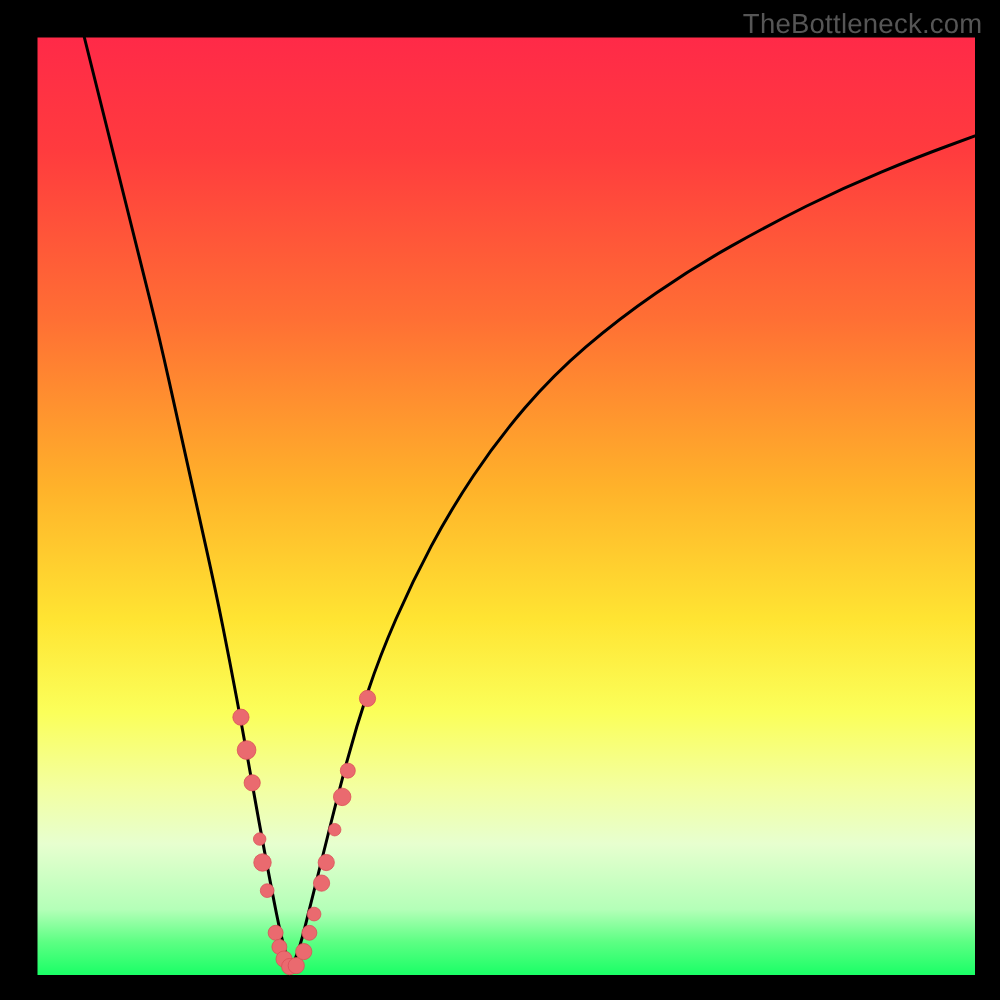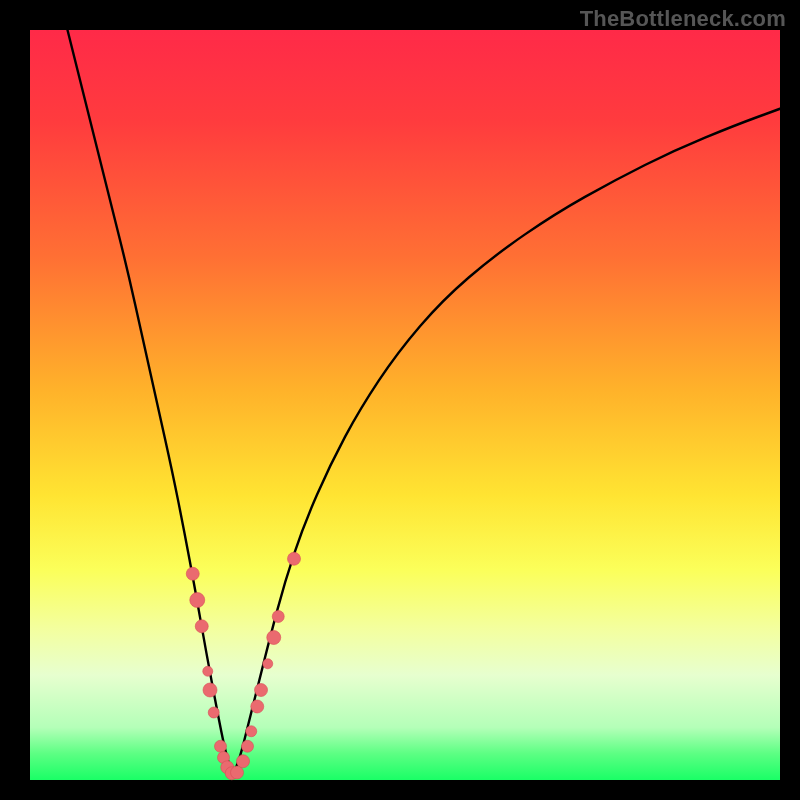--- a/index.html
+++ b/index.html
@@ -18,21 +18,21 @@
     width: 800px;
     height: 800px;
     background: #000;
   }
   .watermark {
     position: absolute;
     top: 6px;
     right: 14px;
     color: #565656;
     font-size: 22px;
-    font-weight: 700;
+    font-weight: 400;
     letter-spacing: 0.2px;
     z-index: 30;
   }
   svg {
     position: absolute;
     left: 0;
     top: 0;
   }
 </style>
 </head>

